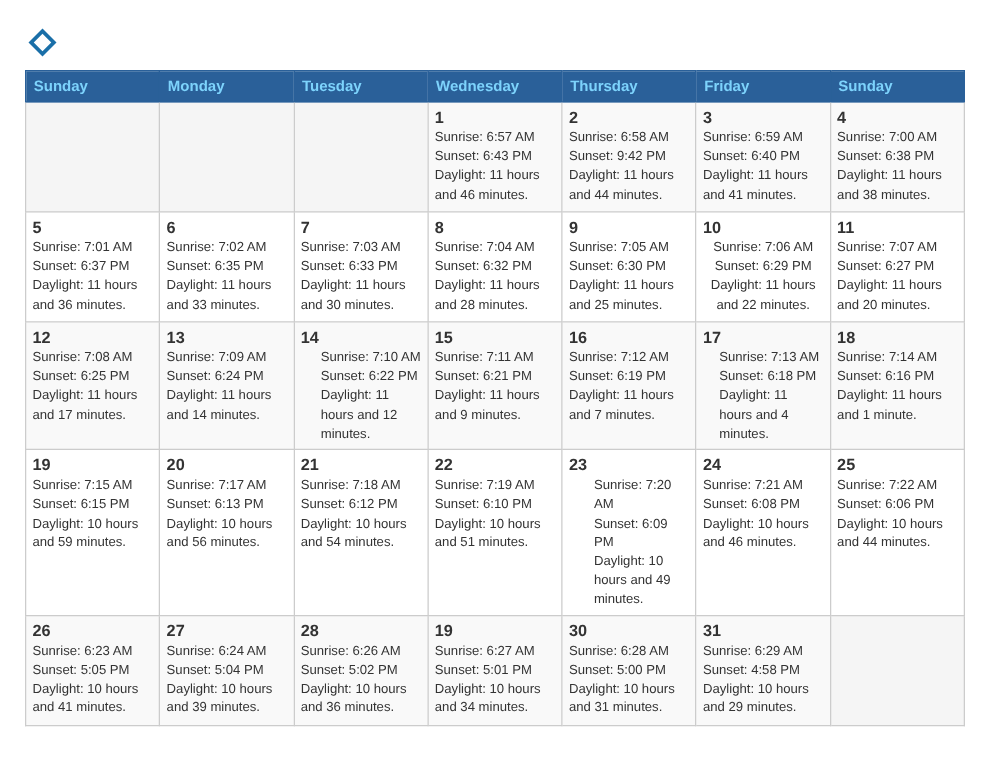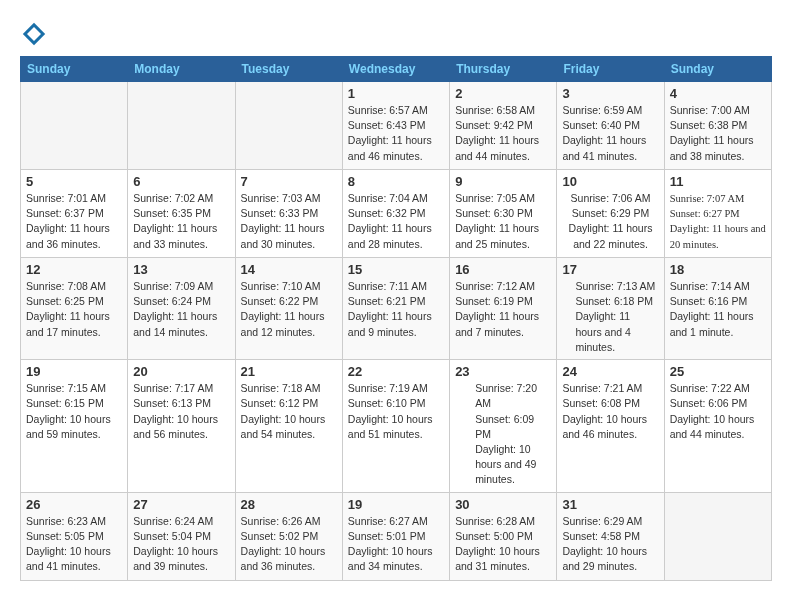--- a/index.html
+++ b/index.html
@@ -179,41 +179,41 @@
 Daylight: 11 hours and 25 minutes.</div>
         </td>
         <td>
           <span class="day-number">10</span>
           <div class="day-info" style="white-space: pre-line; text-align: center;">Sunrise: 7:06 AM
 Sunset: 6:29 PM
 Daylight: 11 hours and 22 minutes.</div>
         </td>
         <td>
           <span class="day-number">11</span>
-          <div class="day-info" style="white-space: pre-line; font-family: Liberation Serif, serif;">Sunrise: 7:07 AM
+          <div class="day-info" style="white-space: pre-line;">Sunrise: 7:07 AM
 Sunset: 6:27 PM
 Daylight: 11 hours and 20 minutes.</div>
         </td>
       </tr>
       <tr>
         <td>
           <span class="day-number">12</span>
           <div class="day-info" style="white-space: pre-line;">Sunrise: 7:08 AM
 Sunset: 6:25 PM
 Daylight: 11 hours and 17 minutes.</div>
         </td>
         <td>
           <span class="day-number">13</span>
           <div class="day-info" style="white-space: pre-line;">Sunrise: 7:09 AM
 Sunset: 6:24 PM
 Daylight: 11 hours and 14 minutes.</div>
         </td>
         <td>
           <span class="day-number">14</span>
-          <div class="day-info" style="white-space: pre-line;">Sunrise: 7:10 AM
+          <div class="day-info" style="white-space: pre-line; margin-left: 16px;">Sunrise: 7:10 AM
 Sunset: 6:22 PM
 Daylight: 11 hours and 12 minutes.</div>
         </td>
         <td>
           <span class="day-number">15</span>
           <div class="day-info" style="white-space: pre-line;">Sunrise: 7:11 AM
 Sunset: 6:21 PM
 Daylight: 11 hours and 9 minutes.</div>
         </td>
         <td>

